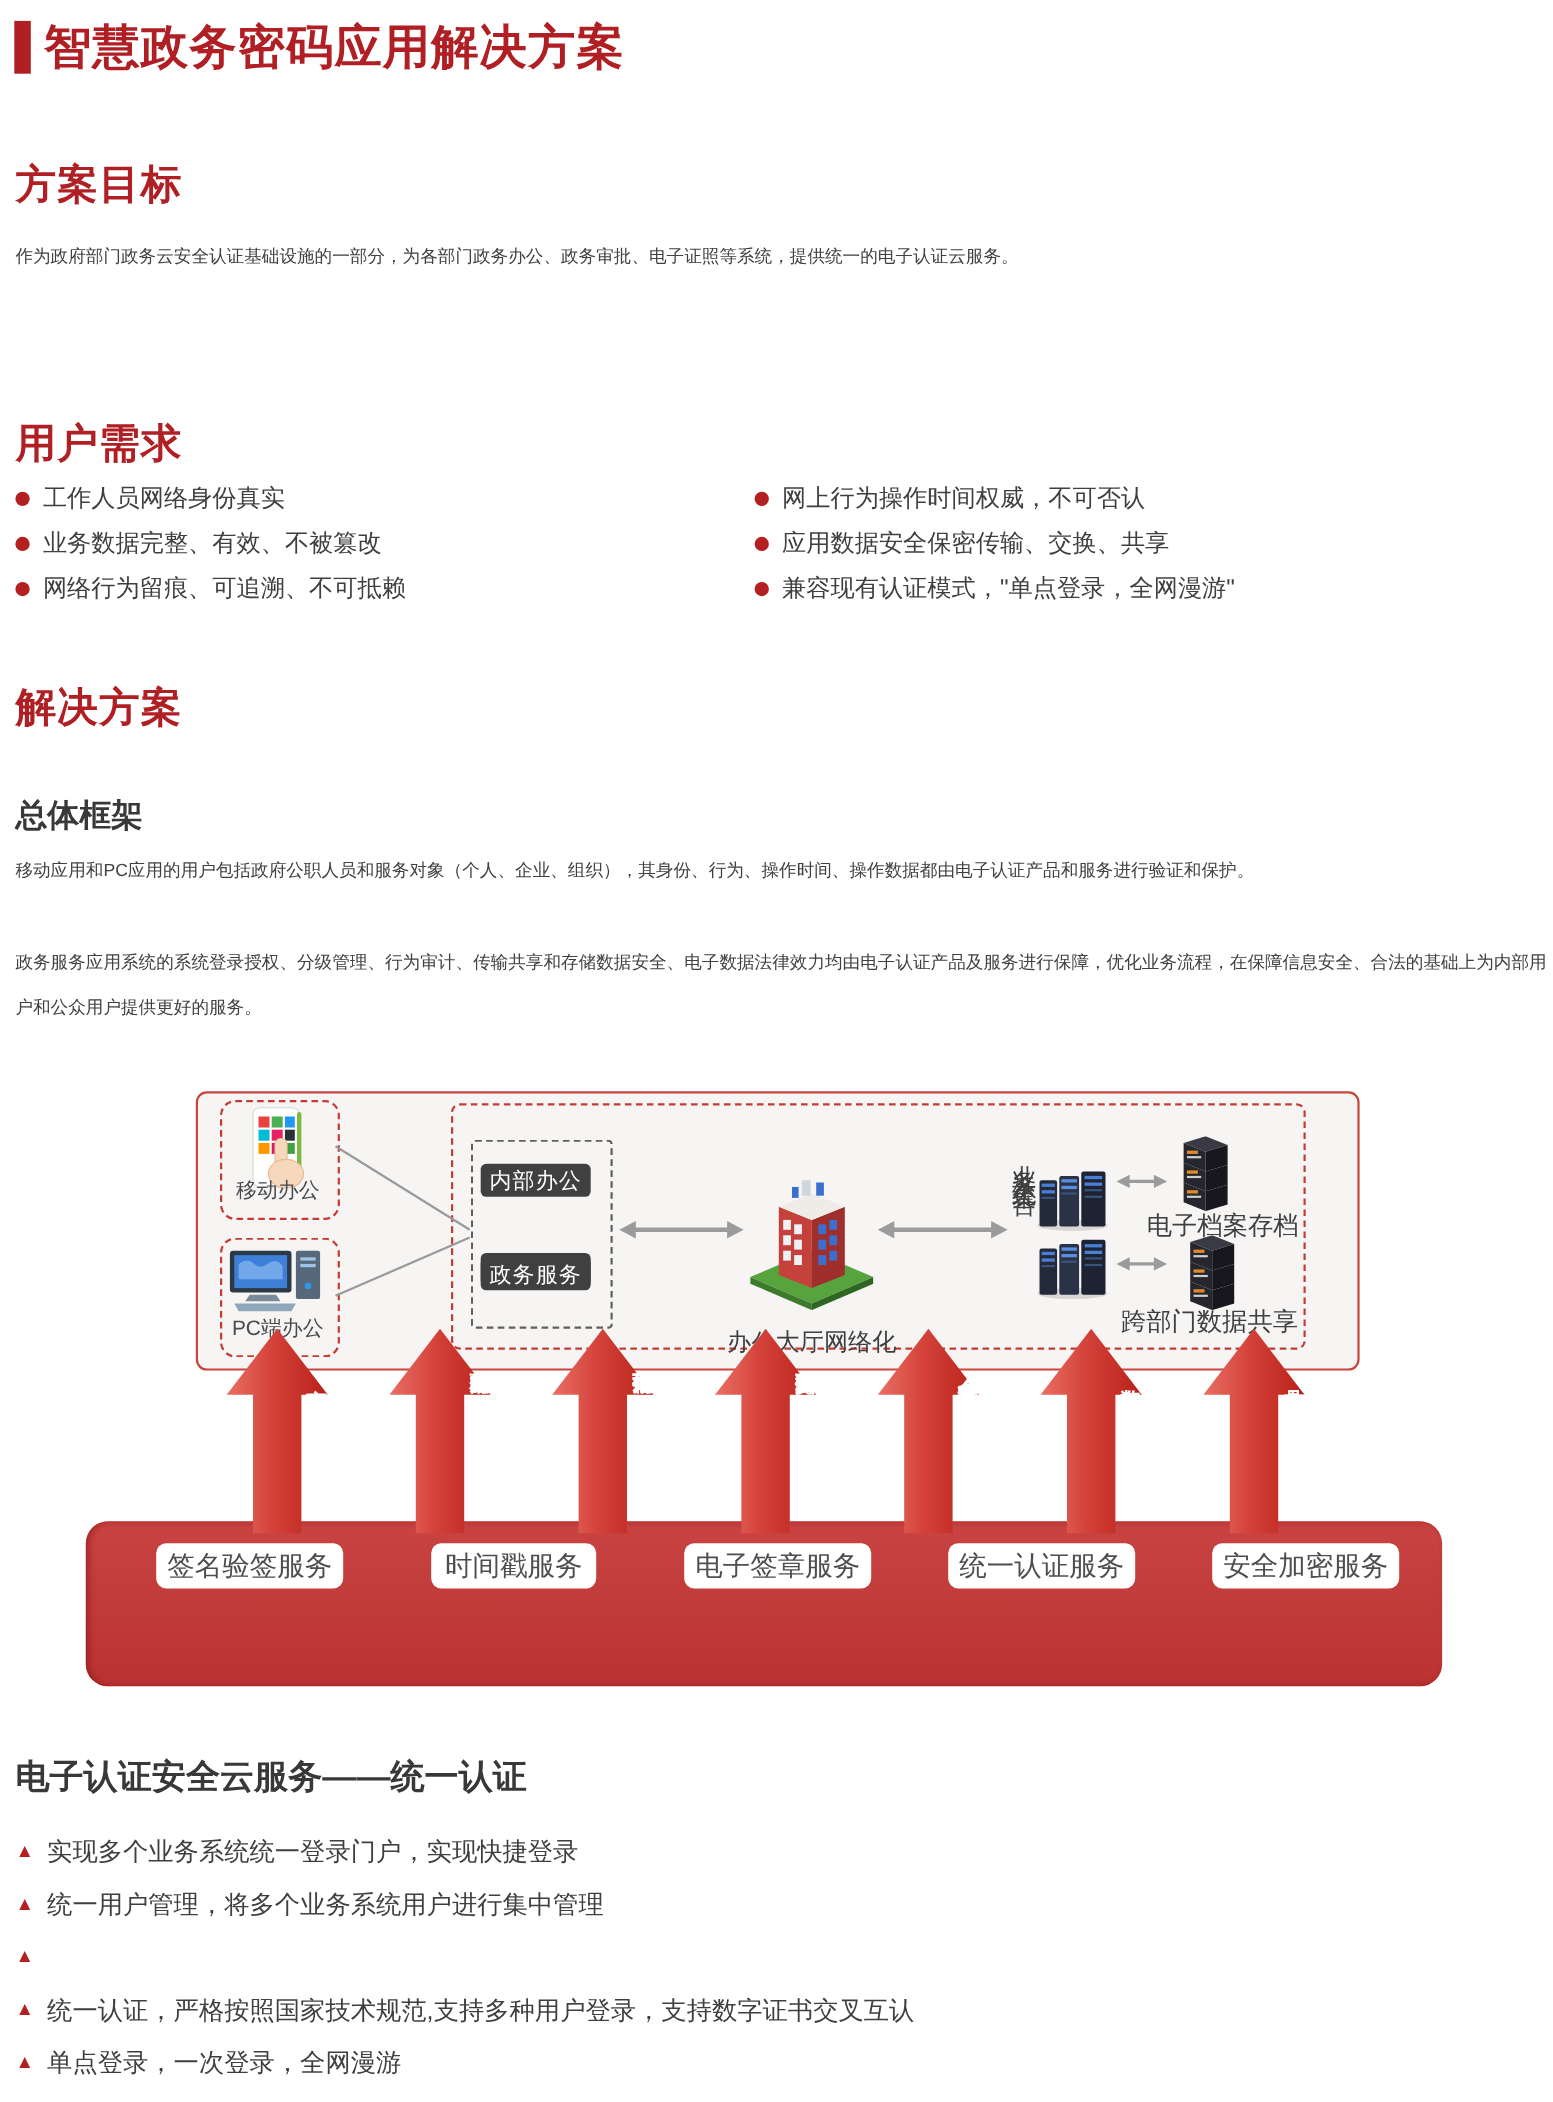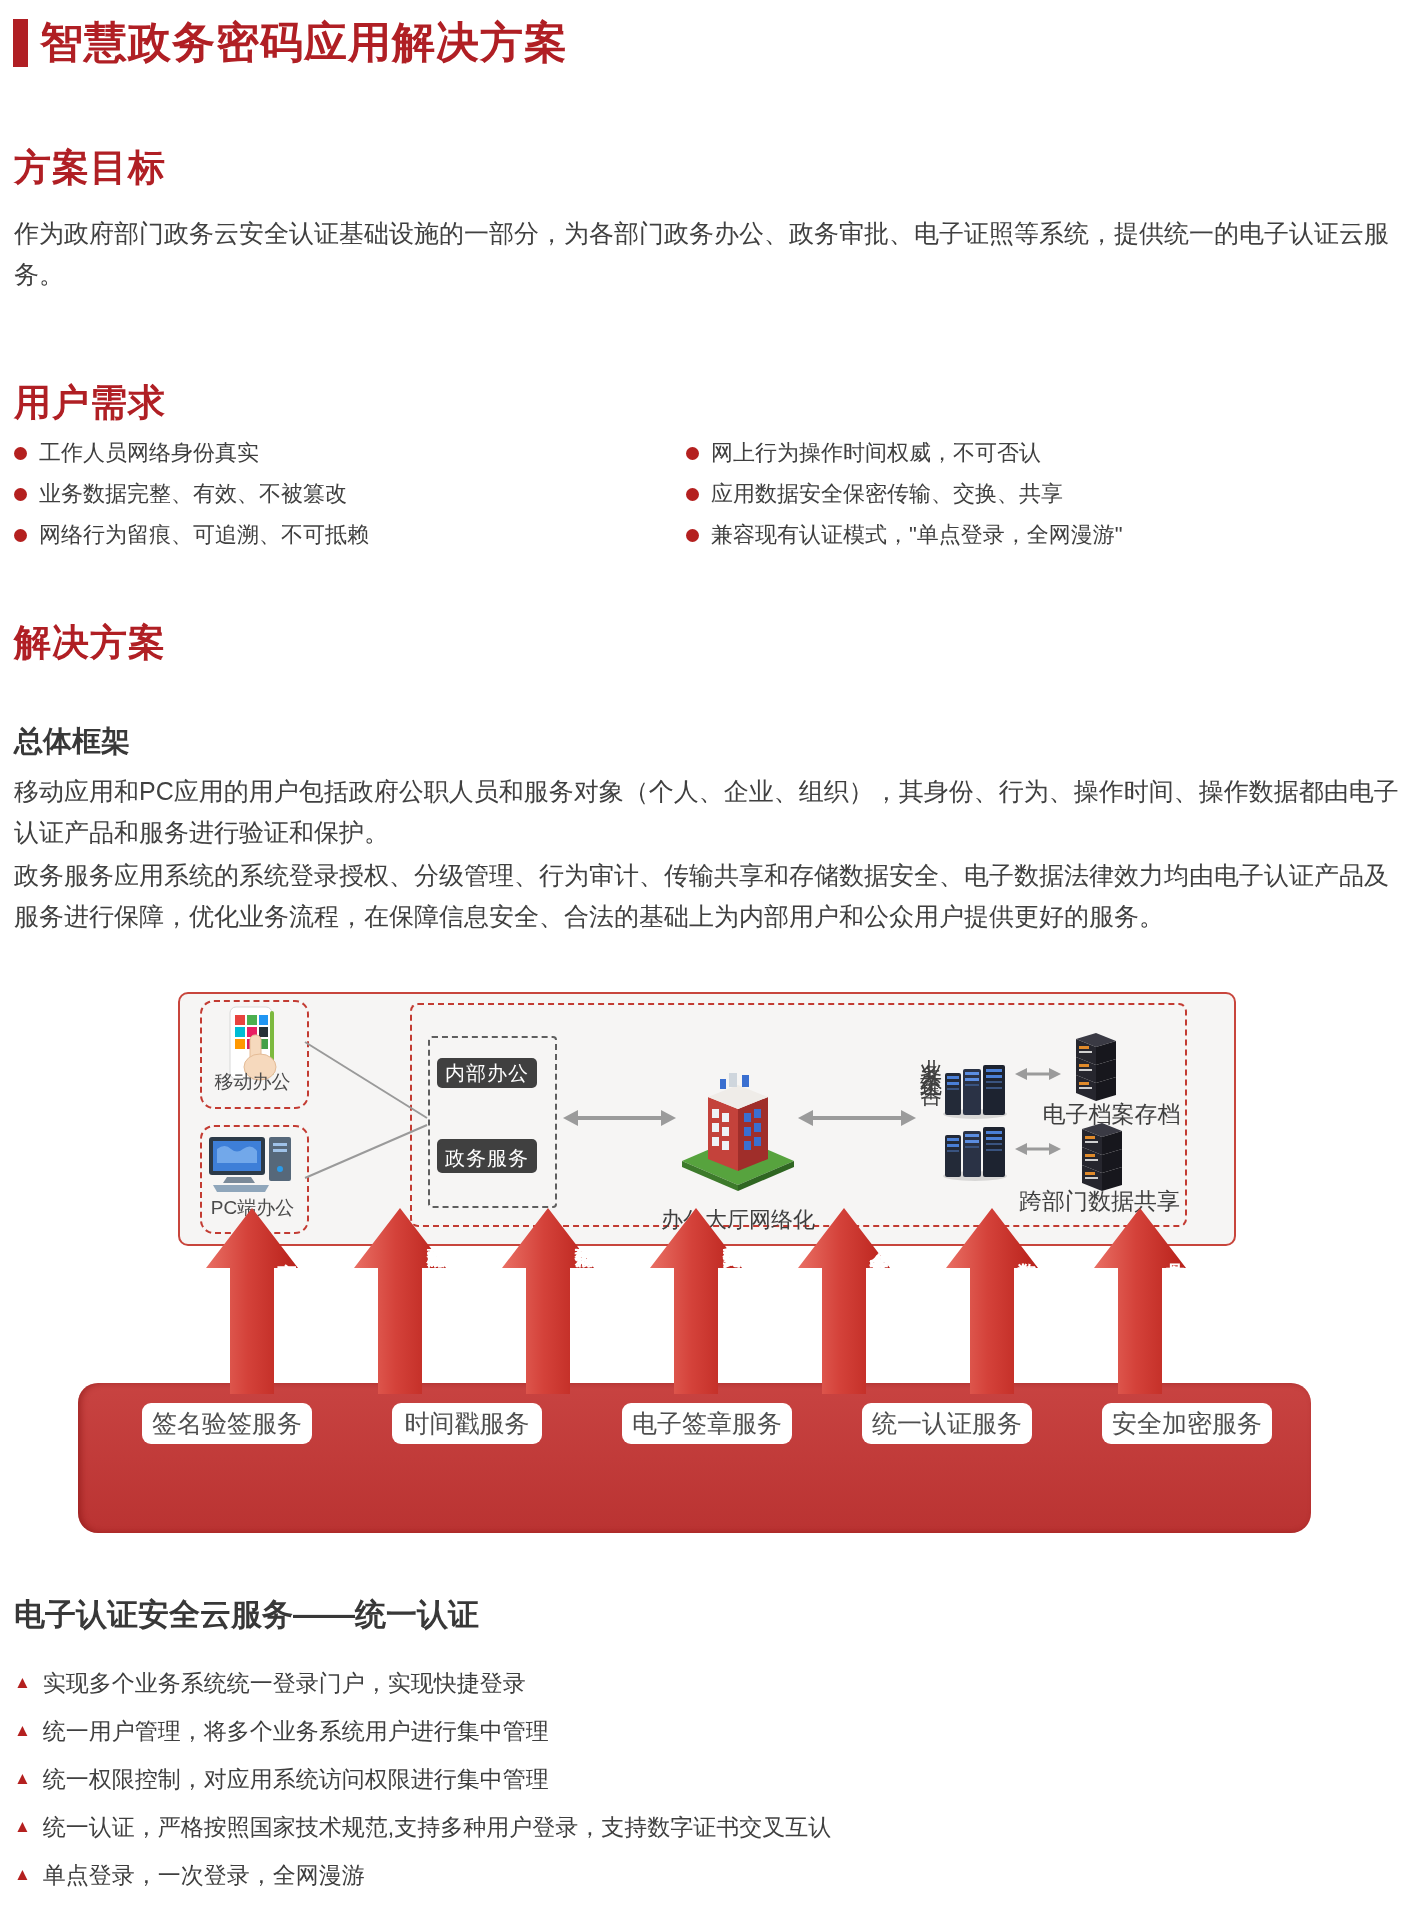--- a/index.html
+++ b/index.html
@@ -8,21 +8,21 @@
     font-family:"Liberation Sans","DejaVu Sans",sans-serif;
     overflow:hidden;color:#3f3f3f;
   }
   .abs{position:absolute;}
   
   .page-title-row{left:13px;top:14px;display:flex;align-items:center;}
   .title-bar{width:15px;height:48px;background:#b01f24;margin-right:12px;}
   .page-title{font-size:43px;font-weight:800;color:#b01f24;letter-spacing:1px;}
   .h2red{font-size:37px;font-weight:800;color:#b01f24;letter-spacing:1px;}
   .h3dark{font-size:29px;font-weight:800;color:#383838;}
-  .body-text{font-size:25px;line-height:41px;color:#404040;width:1392px;}
+  .body-text{font-size:16px;line-height:41px;color:#404040;width:1392px;}
   
   .needs-col{list-style:none;margin:0;padding:0;}
   .needs-col li{display:flex;align-items:center;height:24px;margin-bottom:17px;font-size:22px;color:#3f3f3f;}
   .dot{width:13px;height:13px;border-radius:50%;background:#b4201f;margin-right:12px;flex:0 0 13px;}
   
   .cloud-list{list-style:none;margin:0;padding:0;}
   .cloud-list li{display:flex;align-items:center;height:26px;margin-bottom:22px;font-size:23px;color:#3f3f3f;}
   .tri{color:#b4201f;font-size:17px;margin-right:12px;flex:0 0 auto;}
   
   .diagram{left:0;top:985px;width:1412px;height:555px;}
@@ -356,21 +356,20 @@
   <li>
       <span class="tri">▲</span>
       <span>实现多个业务系统统一登录门户，实现快捷登录</span>
     </li>
   <li>
       <span class="tri">▲</span>
       <span>统一用户管理，将多个业务系统用户进行集中管理</span>
     </li>
   <li>
       <span class="tri">▲</span>
-      <span>统一权限控制，对应用系统访问权限进行集中管理</span>
     </li>
   <li>
       <span class="tri">▲</span>
       <span>统一认证，严格按照国家技术规范,支持多种用户登录，支持数字证书交叉互认</span>
     </li>
   <li>
       <span class="tri">▲</span>
       <span>单点登录，一次登录，全网漫游</span>
     </li>
 </ul>

